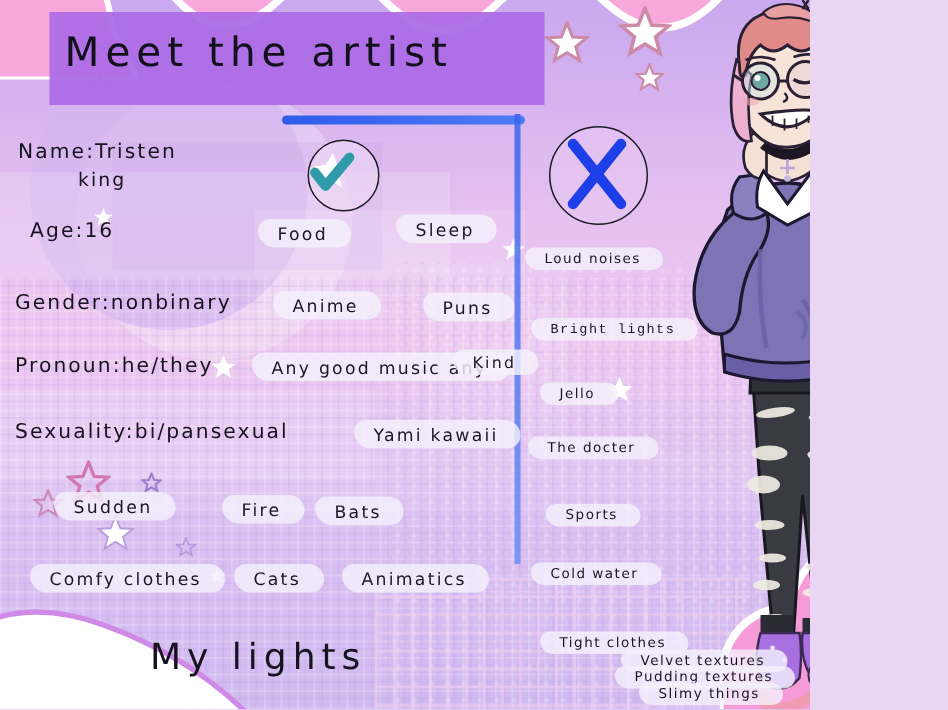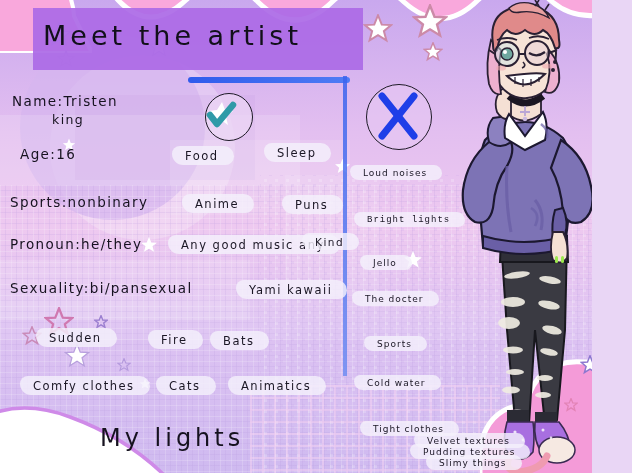--- a/index.html
+++ b/index.html
@@ -1,21 +1,21 @@
 <!DOCTYPE html>
 <html><head>
 <meta charset="utf-8">
 <style>
   html,body{margin:0;padding:0;}
   body{
     width:632px;height:473px;overflow:hidden;
     font-family:"DejaVu Sans",sans-serif;
     background:#e9d6f5;
   }
-  #stage{position:relative;width:592px;height:473px;overflow:hidden;
+  #stage{position:relative;width:540px;height:473px;overflow:hidden;
     background:linear-gradient(160deg,#b9a4e8 0%,#d5b8ee 30%,#e8c9f2 55%,#d9c4f0 80%,#cdb8ea 100%);}
 
   
   .layer{position:absolute;pointer-events:none;}
 
   .bg-base{inset:0;background:
      linear-gradient(180deg,#c9a8ee 0%,#e3bff0 28%,#eec9f0 48%,#ddc2f2 70%,#cfbaf0 100%);}
 
   
   .checker{left:0;top:185px;width:632px;height:288px;opacity:.55;
@@ -196,21 +196,21 @@
     </svg>
 
   <div class="layer header-bar"></div>
   <div class="header-title">Meet the artist</div>
   <div class="layer blueline"></div>
   <div class="layer bluevert"></div>
 
   <div class="info" style="left:12px;top:93px;">Name:Tristen</div>
   <div class="info sub" style="left:52px;top:112px;">king</div>
   <div class="info" style="left:20px;top:146px;">Age:16</div>
-  <div class="info" style="left:10px;top:194px;">Sports:nonbinary</div>
+  <div class="info" style="left:10px;top:194px;">Gender:nonbinary</div>
   <div class="info" style="left:10px;top:236px;">Pronoun:he/they</div>
   <div class="info" style="left:10px;top:280px;">Sexuality:bi/pansexual</div>
 
   <div class="circ circ-check"></div>
   <svg class="layer" style="left:196px;top:96px;width:44px;height:40px" viewBox="0 0 44 40">
     <path d="M26 6 l3 8 8 1 -7 6 2 8 -7-5 -7 5 2-8 -7-6 8-1z" fill="#ffffff"></path>
     <path d="M14 19 L21 28 L37 9" stroke="#2f9aa8" stroke-width="6.5" fill="none" stroke-linecap="round" stroke-linejoin="round"></path>
   </svg>
 
   <div class="circ circ-x"></div>

